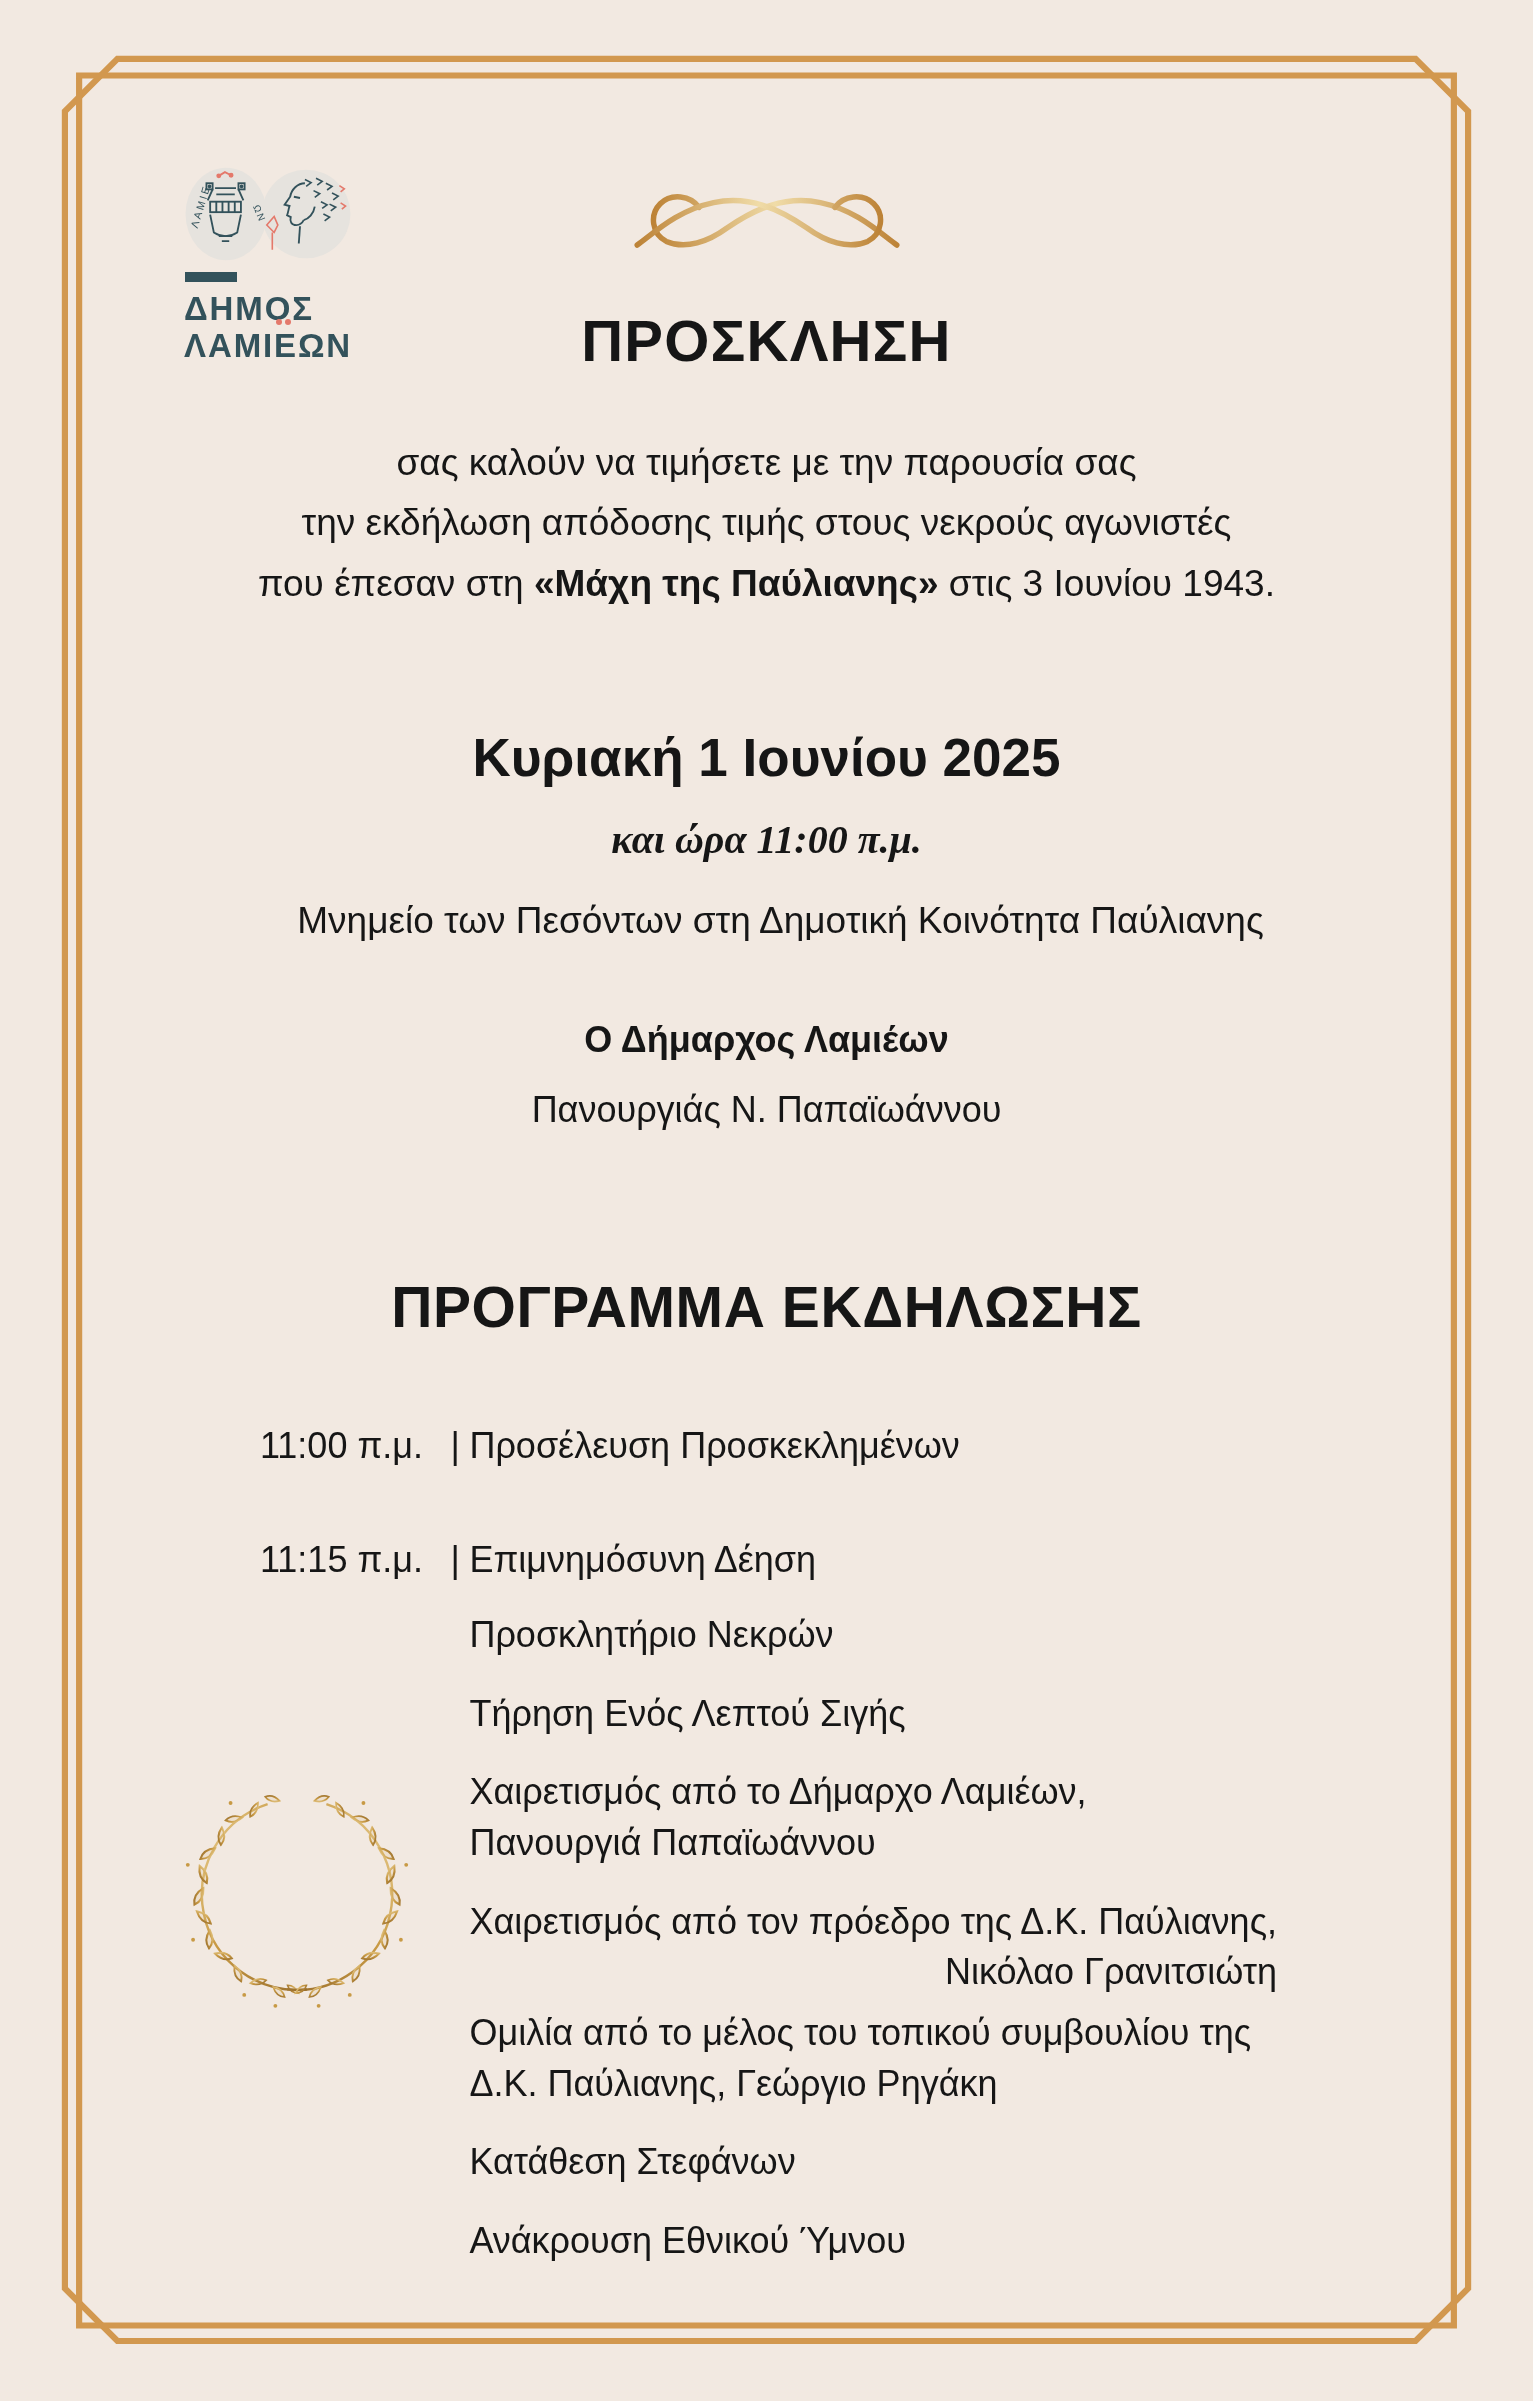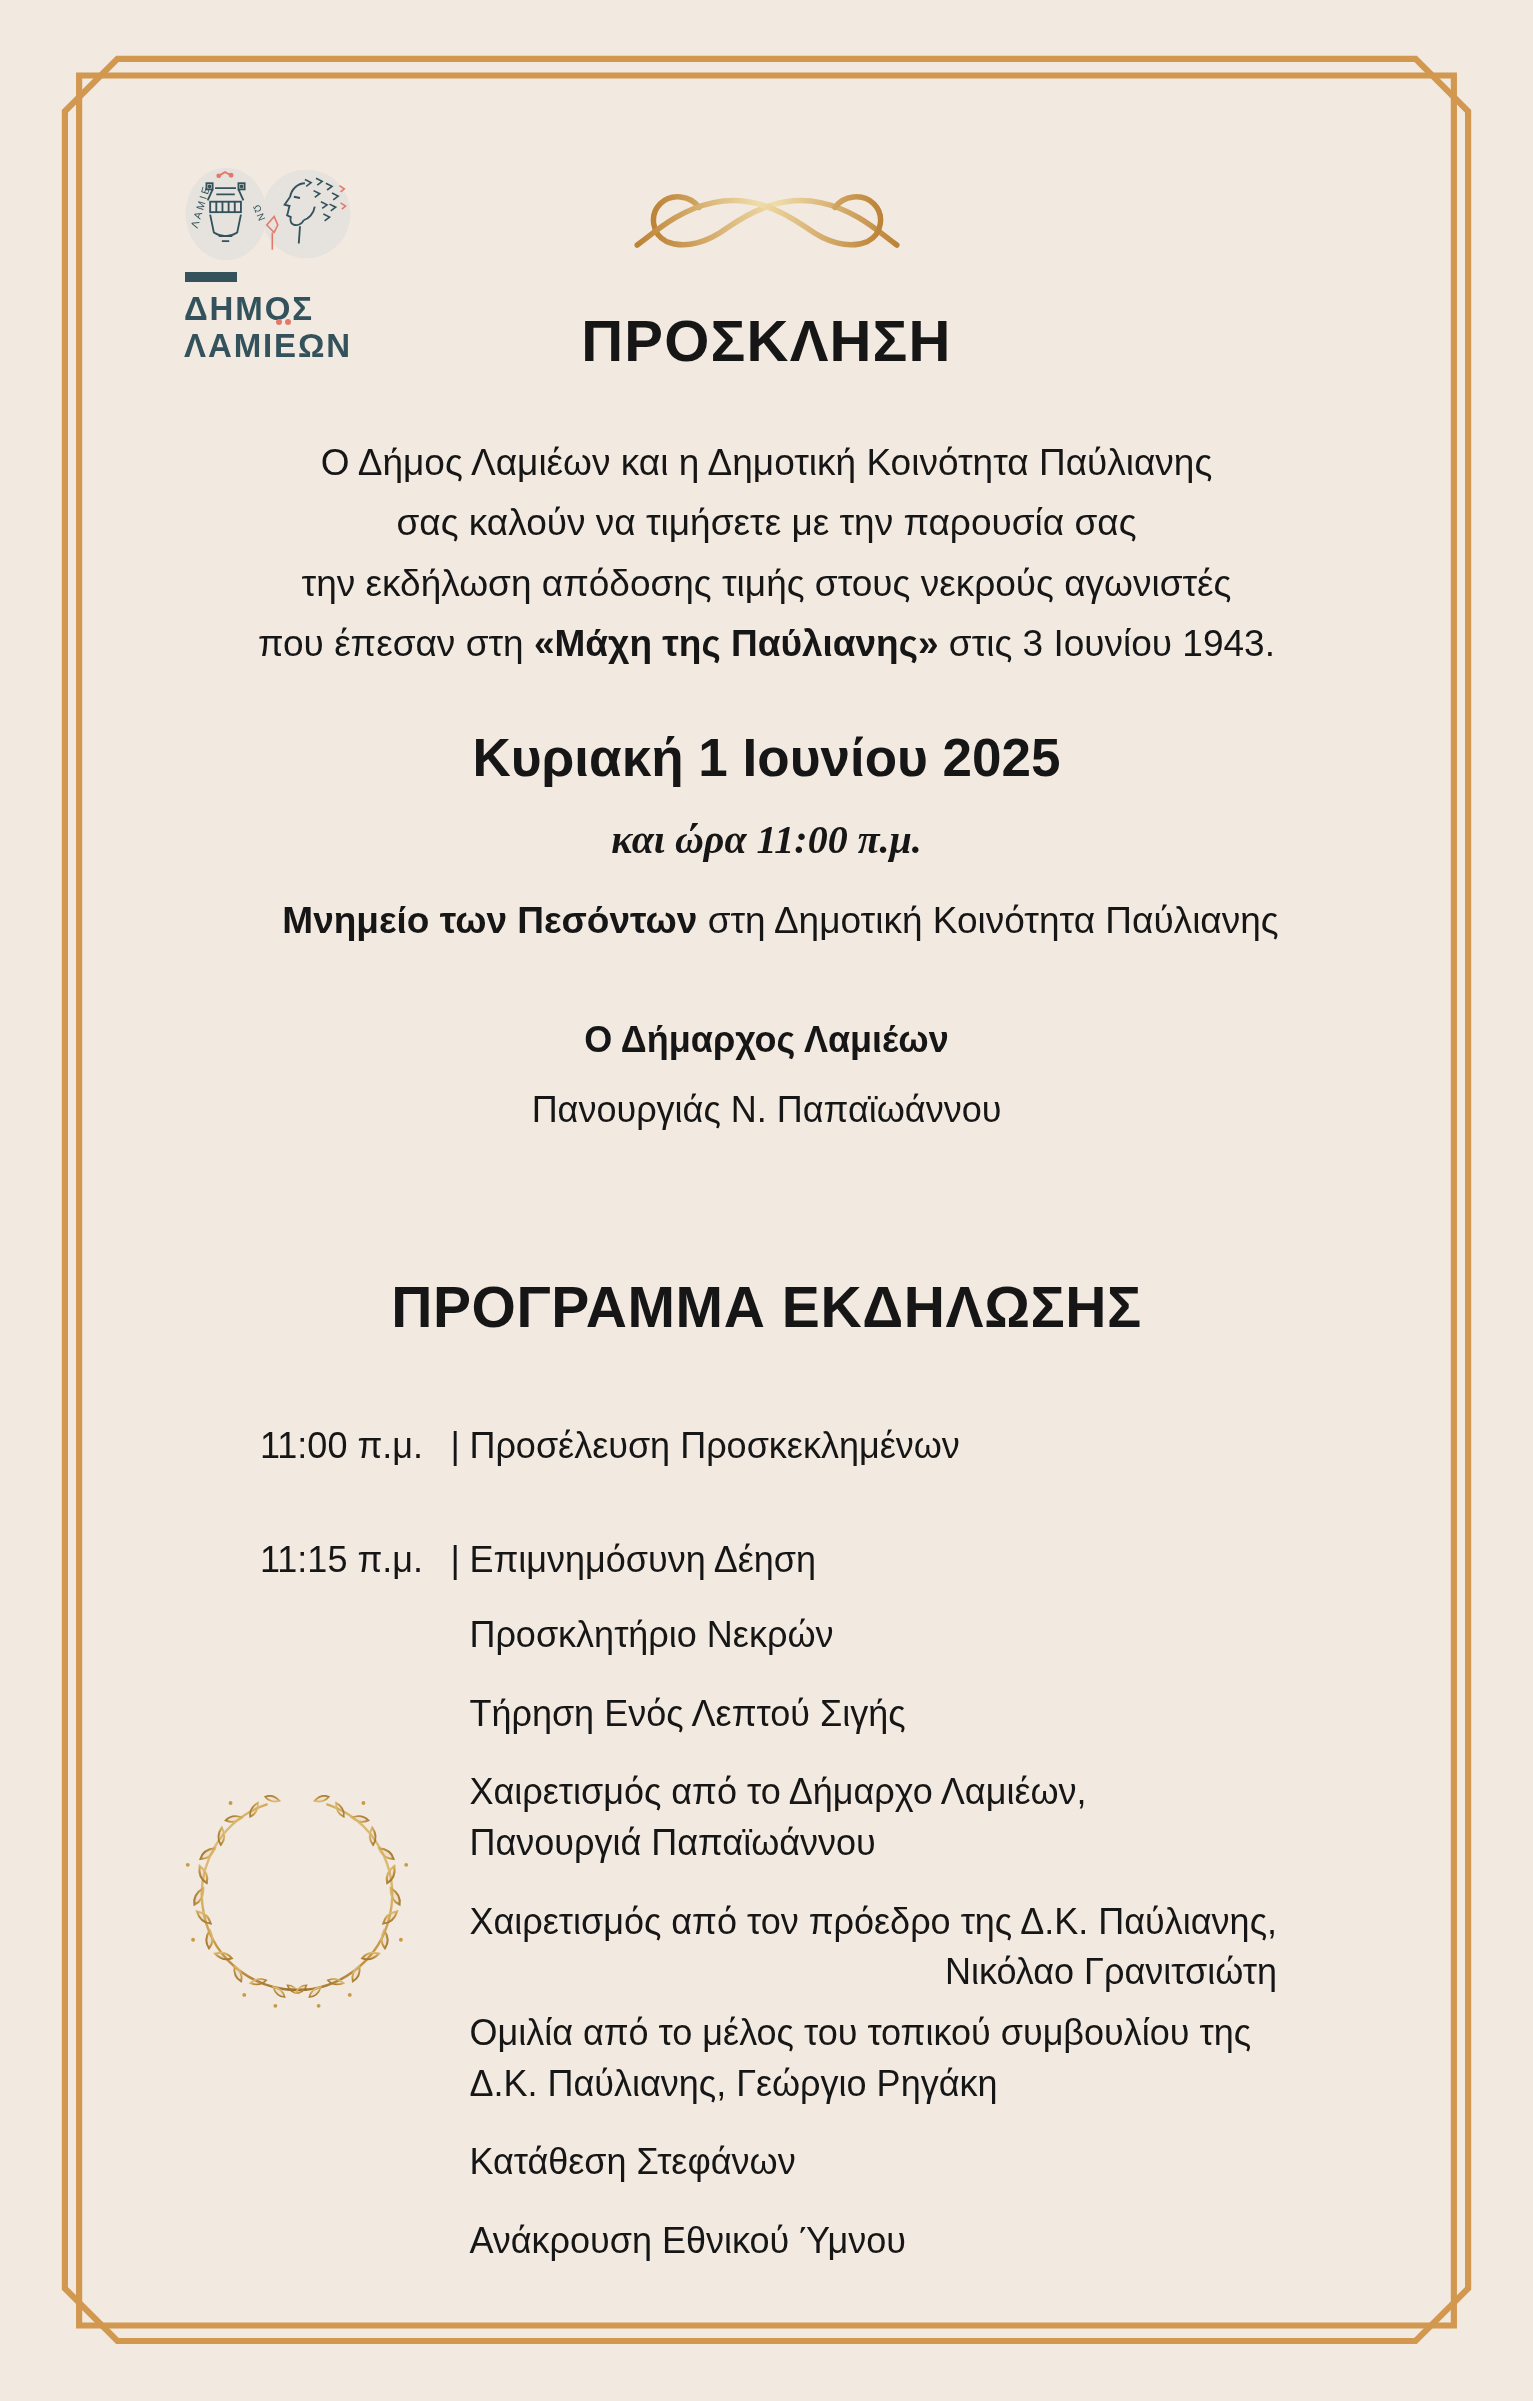--- a/index.html
+++ b/index.html
@@ -26,21 +26,21 @@
   
   .ornament{position:absolute;left:50%;transform:translateX(-50%);top:171px;width:279px;height:85px;}
 
   .center{position:absolute;left:0;right:0;text-align:center;}
   .title{top:307px;font-size:58px;font-weight:700;letter-spacing:1.2px;margin:0;}
   .intro{top:433px;font-size:37px;line-height:1.63;font-weight:400;}
   .intro b{font-weight:700;}
   .date-line{top:727px;font-size:53px;font-weight:700;}
   .time-line{top:816px;font-size:40px;font-weight:700;font-style:italic;font-family:Liberation Serif, serif;}
   .loc-line{top:900px;font-size:37px;}
-  .loc-line b{font-weight:700;margin-left:28px;}
+  .loc-line b{font-weight:400;margin-left:28px;}
   .mayor-t{top:1019px;font-size:36px;font-weight:700;}
   .mayor-n{top:1089px;font-size:36px;}
   .prog-title{top:1274px;font-size:57px;font-weight:700;letter-spacing:0.6px;margin:0;}
 
   
   .program{position:absolute;left:260px;top:1421px;width:1113px;font-size:36px;z-index:2;}
   .prow{display:flex;align-items:flex-start;}
   .ptime{width:181px;flex:0 0 181px;white-space:nowrap;}
   .psep{width:28.4px;flex:0 0 28.4px;text-align:center;}
   .ptext{white-space:pre-line;line-height:1.40;}
@@ -127,21 +127,20 @@
     </defs>
     <g fill="none" stroke="url(#og)" stroke-width="9" stroke-linecap="round">
       <path id="orn" d="M118,60 C104,40 72,36 54,54 C36,72 40,104 64,116 C96,130 134,116 164,94 C210,62 260,40 318,52 C376,64 414,100 444,122"></path>
       <use href="#orn" transform="translate(460,0) scale(-1,1)"></use>
     </g>
   </svg>
 
   <h1 class="center title">ΠΡΟΣΚΛΗΣΗ</h1>
 
   <div class="center intro">
-    <div>Ο Δήμος Λαμιέων και η Δημοτική Κοινότητα Παύλιανης</div>
     <div>σας καλούν να τιμήσετε με την παρουσία σας</div>
     <div>την εκδήλωση απόδοσης τιμής στους νεκρούς αγωνιστές</div>
     <div><span>που έπεσαν στη </span><b>«Μάχη της Παύλιανης»</b><span> στις 3 Ιουνίου 1943.</span></div>
   </div>
 
   <div class="center date-line">Κυριακή 1 Ιουνίου 2025</div>
   <div class="center time-line">και ώρα 11:00 π.μ.</div>
   <div class="center loc-line"><b>Μνημείο των Πεσόντων</b><span> στη Δημοτική Κοινότητα Παύλιανης</span></div>
 
   <div class="center mayor-t">Ο Δήμαρχος Λαμιέων</div>

